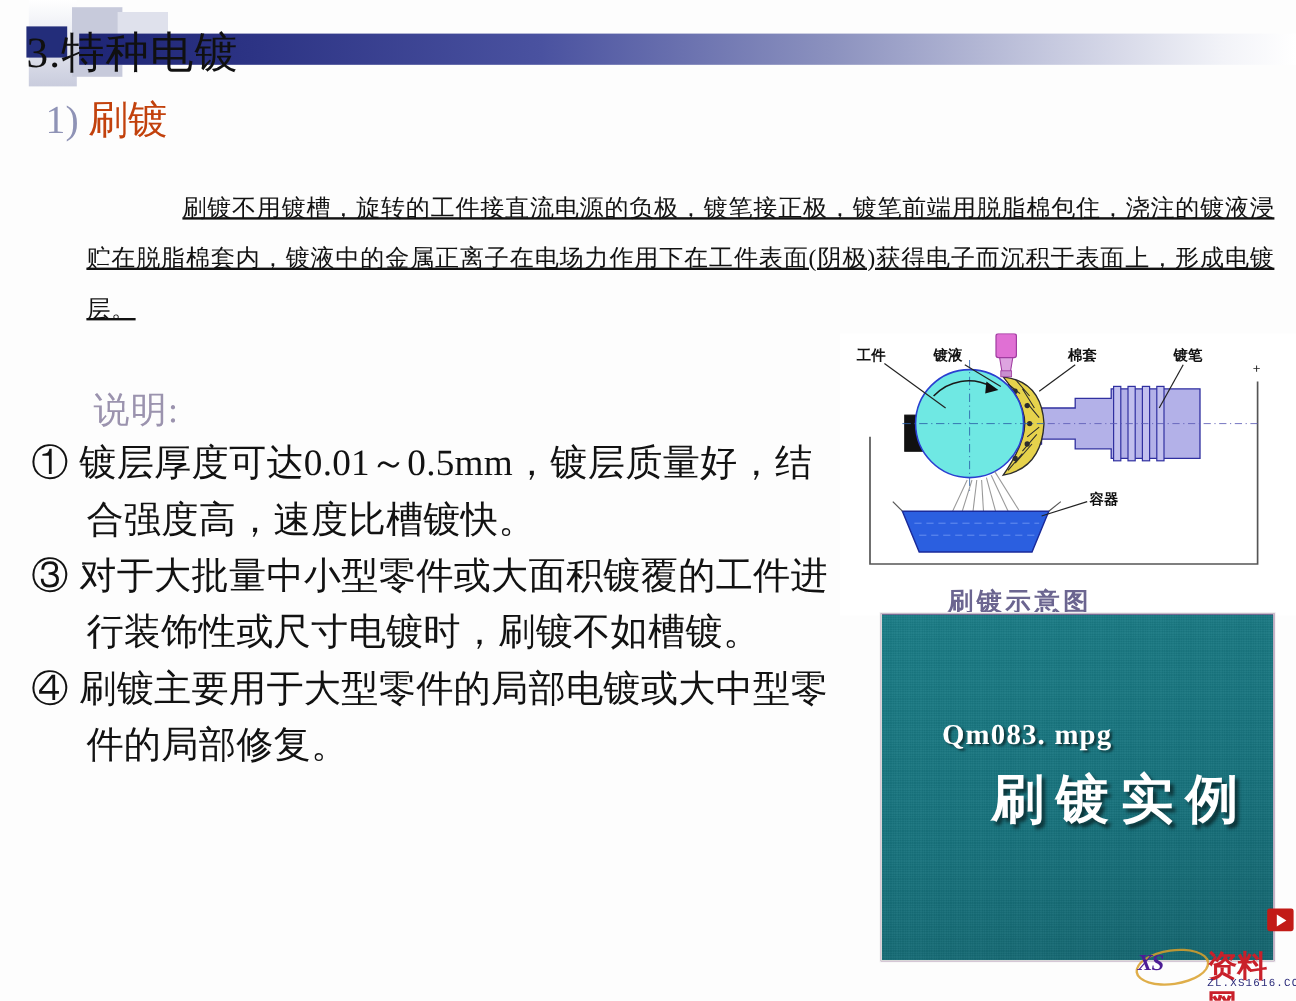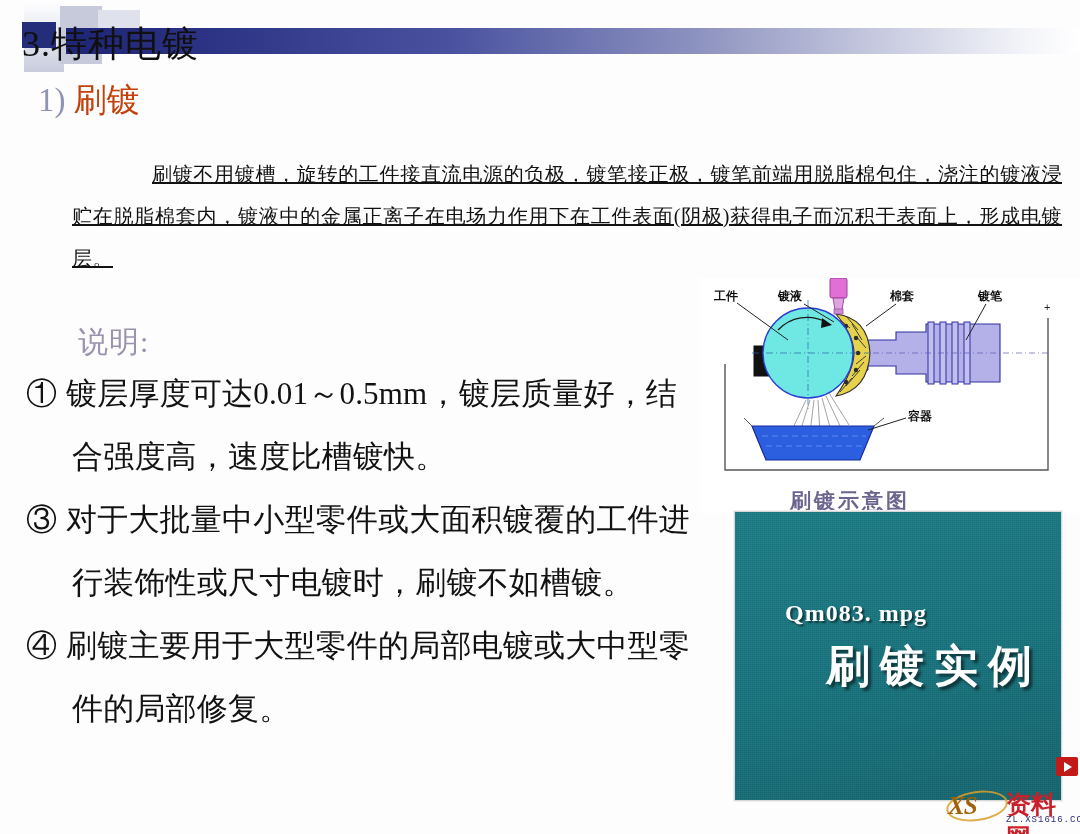--- a/index.html
+++ b/index.html
@@ -105,21 +105,21 @@
     color: #9b93ae;
     letter-spacing: 1px;
   }
 
   
   .note-list {
     position: absolute;
     left: 26px; top: 362px;
     width: 670px;
     font-size: 31px;
-    line-height: 63px;
+    line-height: 47px;
     color: #121212;
   }
   .note-item {
     display: block;
     padding-left: 46px;
     text-indent: -46px;
     margin-bottom: 0px;
     letter-spacing: 0.2px;
   }
   .note-item .circ {
@@ -211,22 +211,22 @@
     position: absolute;
     left: 948px; top: 788px;
     width: 128px; height: 42px;
   }
   .wm-xs {
     position: absolute;
     left: 0; top: 4px;
     font-family: "Liberation Serif", "DejaVu Serif", serif;
     font-style: italic;
     font-weight: bold;
-    font-size: 25px;
-    color: #a16207;
+    font-size: 19px;
+    color: #4c1d95;
     letter-spacing: -1px;
   }
   .wm-ring {
     position: absolute;
     left: -2px; top: 3px;
     width: 58px; height: 26px;
     border: 2px solid #d9a02a;
     border-radius: 50%;
     transform: rotate(-8deg);
     opacity: 0.85;

